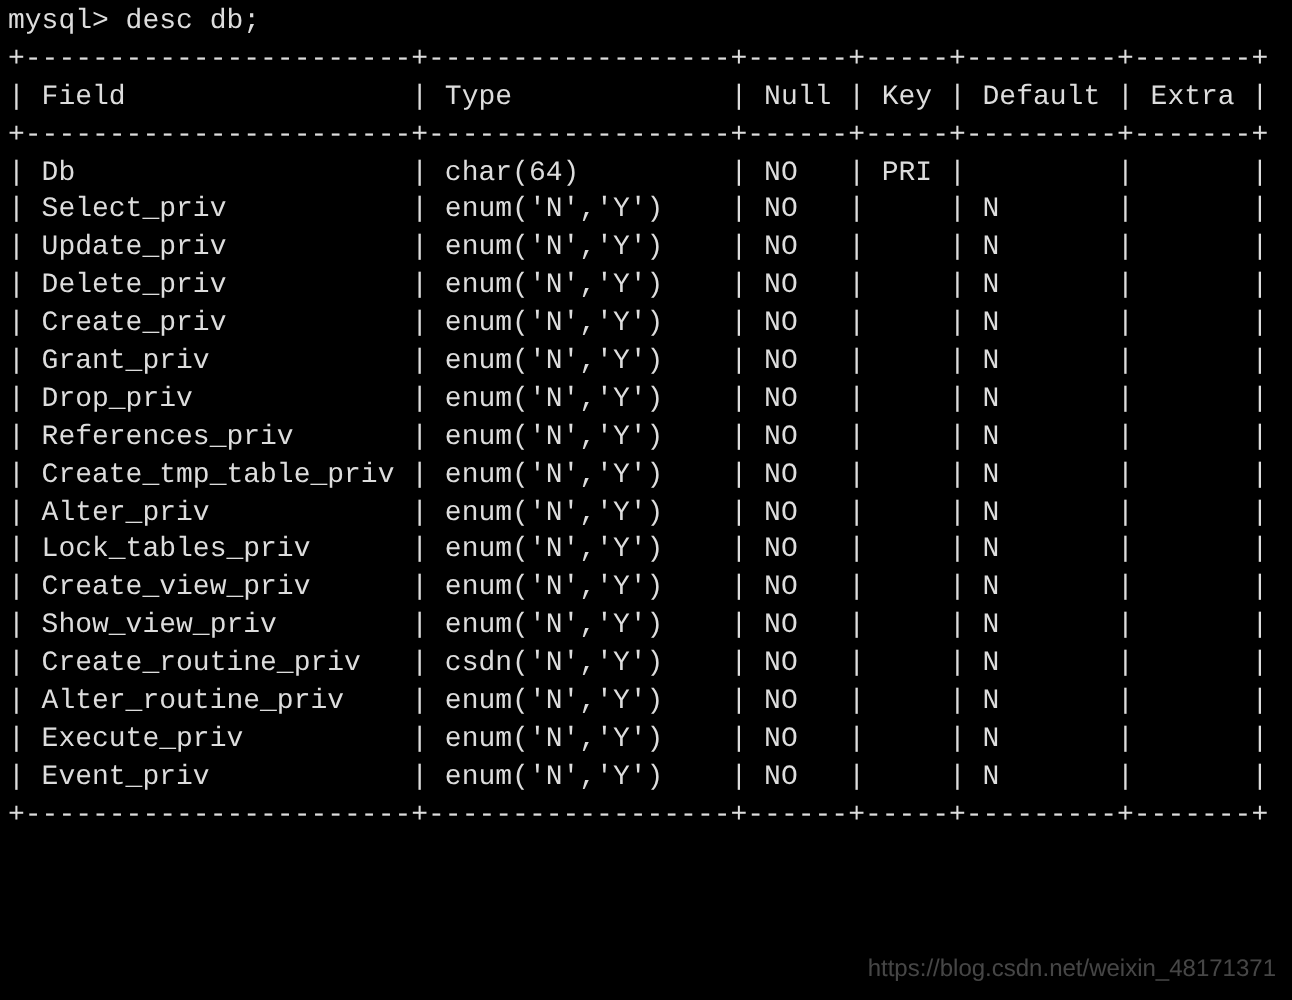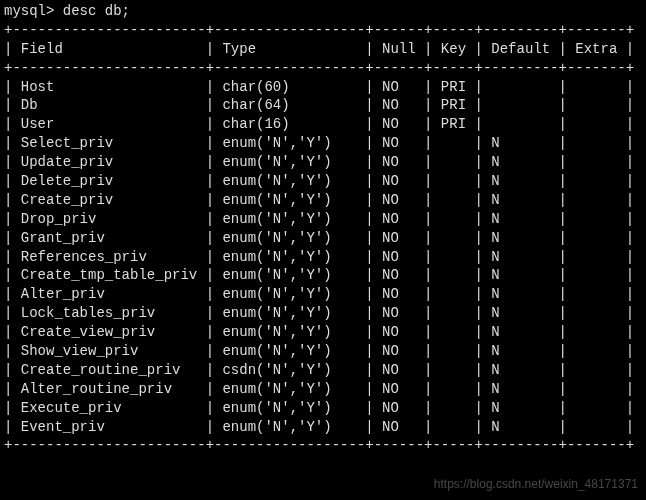--- a/index.html
+++ b/index.html
@@ -41,29 +41,27 @@
     }
   </style>
 </head>
 <body>
 
 <div class="prompt-line">mysql&gt; desc db;</div>
 <div class="table-border">+-----------------------+------------------+------+-----+---------+-------+</div>
 <div class="row" id="header-row">| Field                 | Type             | Null | Key | Default | Extra |</div>
 <div class="table-border">+-----------------------+------------------+------+-----+---------+-------+</div>
 <div id="rows-container">
-    <div class="row">| Host                  | char(60)         | NO   | PRI |         |       |</div>
     <div class="row">| Db                    | char(64)         | NO   | PRI |         |       |</div>
-    <div class="row">| User                  | char(16)         | NO   | PRI |         |       |</div>
     <div class="row">| Select_priv           | enum('N','Y')    | NO   |     | N       |       |</div>
     <div class="row">| Update_priv           | enum('N','Y')    | NO   |     | N       |       |</div>
     <div class="row">| Delete_priv           | enum('N','Y')    | NO   |     | N       |       |</div>
     <div class="row">| Create_priv           | enum('N','Y')    | NO   |     | N       |       |</div>
+    <div class="row">| Grant_priv            | enum('N','Y')    | NO   |     | N       |       |</div>
     <div class="row">| Drop_priv             | enum('N','Y')    | NO   |     | N       |       |</div>
-    <div class="row">| Grant_priv            | enum('N','Y')    | NO   |     | N       |       |</div>
     <div class="row">| References_priv       | enum('N','Y')    | NO   |     | N       |       |</div>
     <div class="row">| Create_tmp_table_priv | enum('N','Y')    | NO   |     | N       |       |</div>
     <div class="row">| Alter_priv            | enum('N','Y')    | NO   |     | N       |       |</div>
     <div class="row">| Lock_tables_priv      | enum('N','Y')    | NO   |     | N       |       |</div>
     <div class="row">| Create_view_priv      | enum('N','Y')    | NO   |     | N       |       |</div>
     <div class="row">| Show_view_priv        | enum('N','Y')    | NO   |     | N       |       |</div>
     <div class="row">| Create_routine_priv   | csdn('N','Y')    | NO   |     | N       |       |</div>
     <div class="row">| Alter_routine_priv    | enum('N','Y')    | NO   |     | N       |       |</div>
     <div class="row">| Execute_priv          | enum('N','Y')    | NO   |     | N       |       |</div>
     <div class="row">| Event_priv            | enum('N','Y')    | NO   |     | N       |       |</div>

